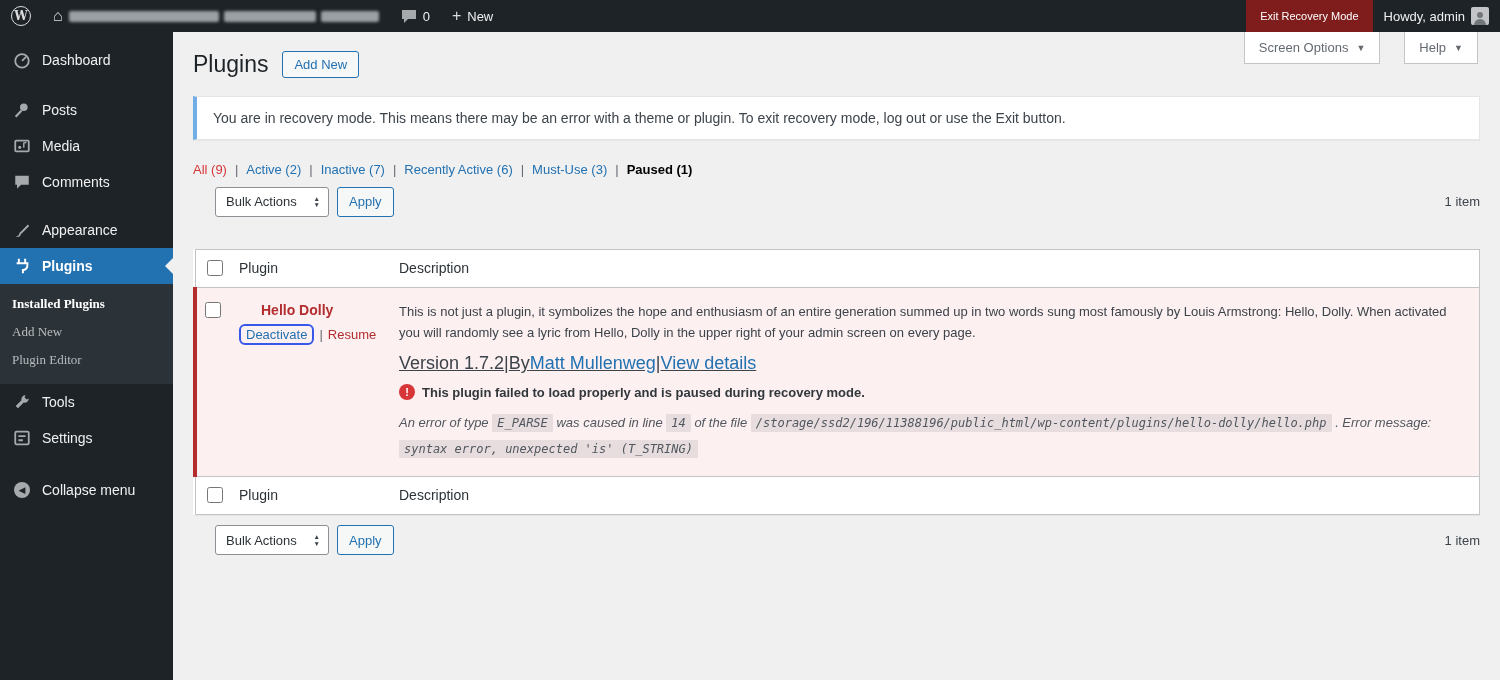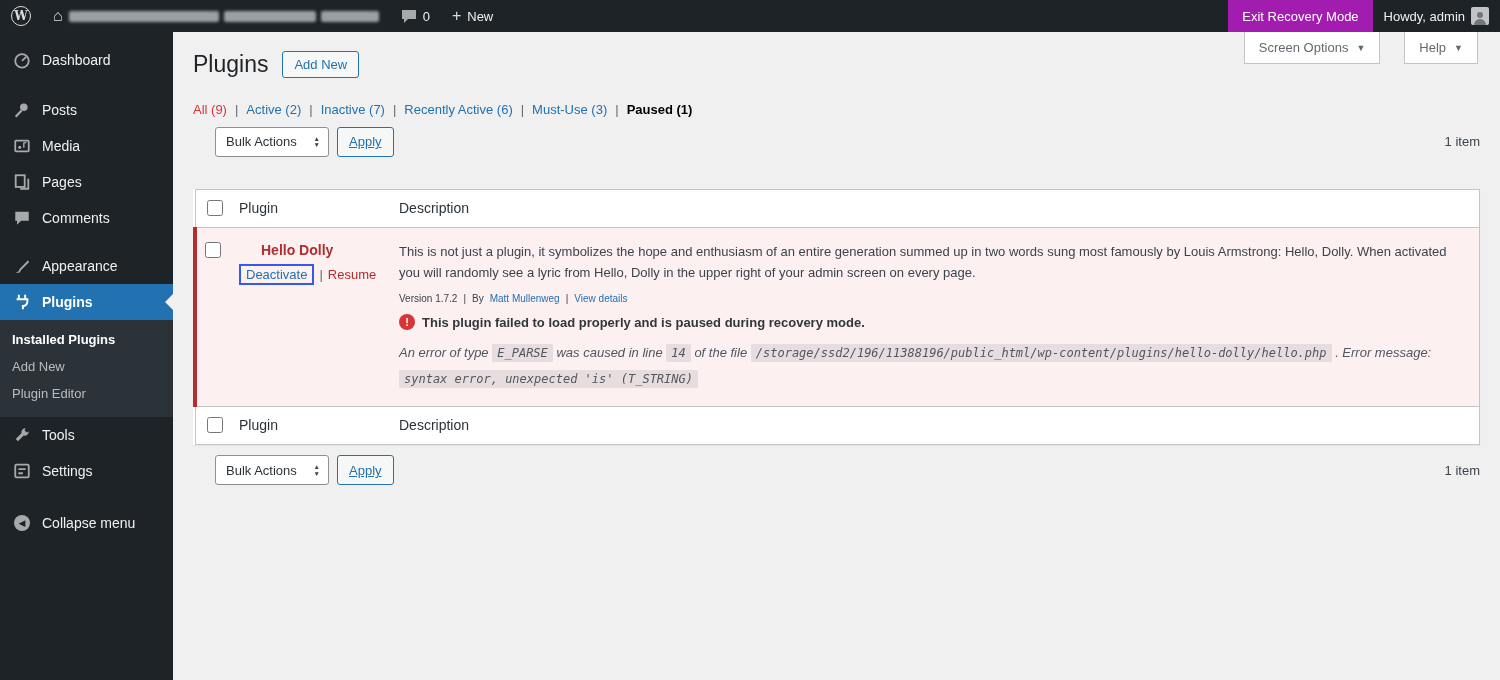--- a/index.html
+++ b/index.html
@@ -29,21 +29,21 @@
   .home-glyph { font-size:16px; line-height:1; color:#dcdcde; }
   .site-redacted { display:inline-flex; gap:5px; align-items:center; }
   .site-redacted i { display:block; height:11px; background:#9ba0a5; border-radius:2px; filter:blur(1.6px); }
   .site-redacted i:nth-child(1){ width:150px; }
   .site-redacted i:nth-child(2){ width:92px; }
   .site-redacted i:nth-child(3){ width:58px; }
   .bubble-icon { display:inline-block; }
   .plus-glyph { font-size:16px; line-height:1; color:#dcdcde; }
   .ab-exit {
     display:flex; align-items:center; padding:0 14px;
-    background:#a21caf; color:#fff; font-size:13px;
+    background:#7f1d1d; color:#fff; font-size:11px;
   }
   .avatar { width:18px; height:18px; background:#c3c4c7; border-radius:2px; display:flex; align-items:end; justify-content:center; overflow:hidden; }
 
   
   .sidebar {
     position:absolute; top:32px; left:0; bottom:0; width:173px;
     background:#1d2327; color:#f0f0f1; font-size:14px;
   }
   .menu-top-space { height:10px; }
   .menu-item {
@@ -53,21 +53,21 @@
   .menu-icon { width:20px; height:20px; color:#a7aaad; flex:0 0 20px; display:flex; align-items:center; justify-content:center; }
   .menu-item.active { background:#2271b1; color:#fff; font-weight:600; }
   .menu-item.active .menu-icon { color:#fff; }
   .active-arrow {
     position:absolute; right:0; top:50%; transform:translateY(-50%);
     width:0; height:0; border:8px solid transparent; border-right-color:#f0f0f1;
   }
   .menu-sep { height:12px; }
   .menu-sep.small { height:14px; }
   .submenu { background:#2c3338; padding:6px 0 10px; }
-  .submenu-item { display:block; padding:6px 12px; font-size:13px; color:#b8bcbf; cursor:pointer; }
+  .submenu-item { display:block; padding:6px 12px; font-size:13px; color:#b8bcbf; cursor:pointer;font-family:Liberation Serif, serif; }
   .submenu-item.current { color:#fff; font-weight:700; }
   .collapse-item { margin-top:16px; }
   .collapse-glyph {
     width:16px; height:16px; border-radius:50%; background:#a7aaad; color:#1d2327;
     display:flex; align-items:center; justify-content:center; font-size:9px;
   }
 
   
   .content { position:absolute; top:32px; left:173px; right:0; bottom:0; padding:0 20px; }
   .screen-tabs { position:absolute; top:0; right:22px; display:flex; gap:24px; }
@@ -110,21 +110,21 @@
     background:#fff; border:1px solid #8c8f94; border-radius:3px;
     height:30px; padding:0 30px 0 10px; font-size:13px; color:#2c3338; font-family:inherit; cursor:pointer;
   }
   .select-arrows {
     position:absolute; right:9px; top:50%; transform:translateY(-50%);
     display:flex; flex-direction:column; line-height:1; pointer-events:none;
   }
   .select-arrows i { font-style:normal; font-size:6.5px; color:#3c434a; }
   .button {
     background:#f6f7f7; border:1px solid #2271b1; color:#2271b1; border-radius:3px;
-    height:30px; padding:0 11px; font-size:13px; font-family:inherit; cursor:pointer;text-decoration:underline;
+    height:30px; padding:0 11px; font-size:13px; font-family:inherit; cursor:pointer;
   }
   .items-count { color:#3c434a; font-size:13px; }
 
   
   table.plugins-table {
     width:100%; margin-top:32px; border-collapse:collapse;
     background:#fff; border:1px solid #c3c4c7; box-shadow:0 1px 1px rgba(0,0,0,.04);
   }
   .plugins-table th, .plugins-table td { text-align:left; vertical-align:top; }
   .plugins-table thead th { border-bottom:1px solid #c3c4c7; }
@@ -134,27 +134,27 @@
   }
   th.check-col { width:34px; padding:10px 0 0 11px !important; }
   th.check-col input, td input { width:16px; height:16px; cursor:pointer; }
   .plugin-col { width:160px; }
 
   tr.paused-row th, tr.paused-row td { background:#fcf0f1; padding:14px 10px; }
   tr.paused-row th.check-col { border-left:4px solid #b32d2e; padding:14px 0 0 8px !important; }
   .plugin-name { font-size:14px; font-weight:700; color:#b32d2e; display:inline-block;padding-left:22px; }
   .row-actions { margin-top:6px; font-size:13px; display:flex; align-items:center; gap:5px; flex-wrap:wrap; }
   .deactivate-link {
-    color:#2271b1; border:2px solid #3858e9; border-radius:0; padding:1px 5px; display:inline-block;
+    color:#2271b1; border:2px solid #3858e9; border-radius:6px; padding:1px 5px; display:inline-block;
   }
   .resume-link { color:#b32d2e; }
   .row-actions .sep { color:#646970; }
 
   .desc-cell p.description { font-size:13px; line-height:1.6; color:#3c434a; }
-  .plugin-meta { margin-top:10px; font-size:10px; color:#3c434a; display:flex; gap:6px; flex-wrap:wrap; }
+  .plugin-meta { margin-top:10px; font-size:18px; color:#3c434a; display:flex; flex-wrap:wrap;text-decoration:underline; }
   .plugin-meta a { color:#2271b1; }
   .paused-msg { margin-top:10px; display:flex; align-items:center; gap:7px; font-weight:700; color:#32373c; font-size:13px; }
   .warn-icon {
     width:16px; height:16px; border-radius:50%; background:#d63638; color:#fff;
     display:flex; align-items:center; justify-content:center; font-size:11px; font-weight:700; flex:0 0 16px;
   }
   .error-detail { margin-top:10px; font-style:italic; font-size:13px; color:#50575e; line-height:2; }
   .error-detail code {
     font-family:"DejaVu Sans Mono", monospace; font-size:12px;
     background:rgba(30,30,30,.09); padding:2px 5px; border-radius:1px;
@@ -230,29 +230,20 @@
     <span class="menu-icon">
       <svg width="18" height="18" viewBox="0 0 20 20">
           <rect x="2.5" y="4" width="15" height="12" rx="1" fill="none" stroke="currentColor" stroke-width="2"></rect>
           <circle cx="7.5" cy="11.5" r="1.7" fill="currentColor"></circle>
           <path d="M12 12V6.8l2.8-.8" stroke="currentColor" stroke-width="1.6" fill="none"></path>
         </svg>
     </span>
     <span>Media</span>
   </div>
 
-  <div class="menu-item">
-    <span class="menu-icon">
-      <svg width="18" height="18" viewBox="0 0 20 20">
-          <rect x="3" y="2.5" width="10" height="13" fill="none" stroke="currentColor" stroke-width="2"></rect>
-          <path d="M8 17.5h9v-11" fill="none" stroke="currentColor" stroke-width="2"></path>
-        </svg>
-    </span>
-    <span>Pages</span>
-  </div>
 
   <div class="menu-item">
     <span class="menu-icon">
       <svg width="18" height="18" viewBox="0 0 20 20">
           <path d="M2.5 3h15v10H9l-4.5 4.5V13h-2z" fill="currentColor"></path>
         </svg>
     </span>
     <span>Comments</span>
   </div>
 
@@ -323,20 +314,23 @@
       <span>Help</span>
       <span class="caret">▼</span>
     </div>
   </div>
 
   <div class="title-row">
     <h1 class="page-title">Plugins</h1>
     <a class="page-title-action">Add New</a>
   </div>
 
+  <div class="notice">
+    <p>You are in recovery mode. This means there may be an error with a theme or plugin. To exit recovery mode, log out or use the Exit button.</p>
+  </div>
 
   <div class="filters-row">
     <div class="filters">
       <a class="f-all">All (9)</a>
       <span class="sep">|</span>
       <a class="f-link">Active (2)</a>
       <span class="sep">|</span>
       <a class="f-link">Inactive (7)</a>
       <span class="sep">|</span>
       <a class="f-link">Recently Active (6)</a>

